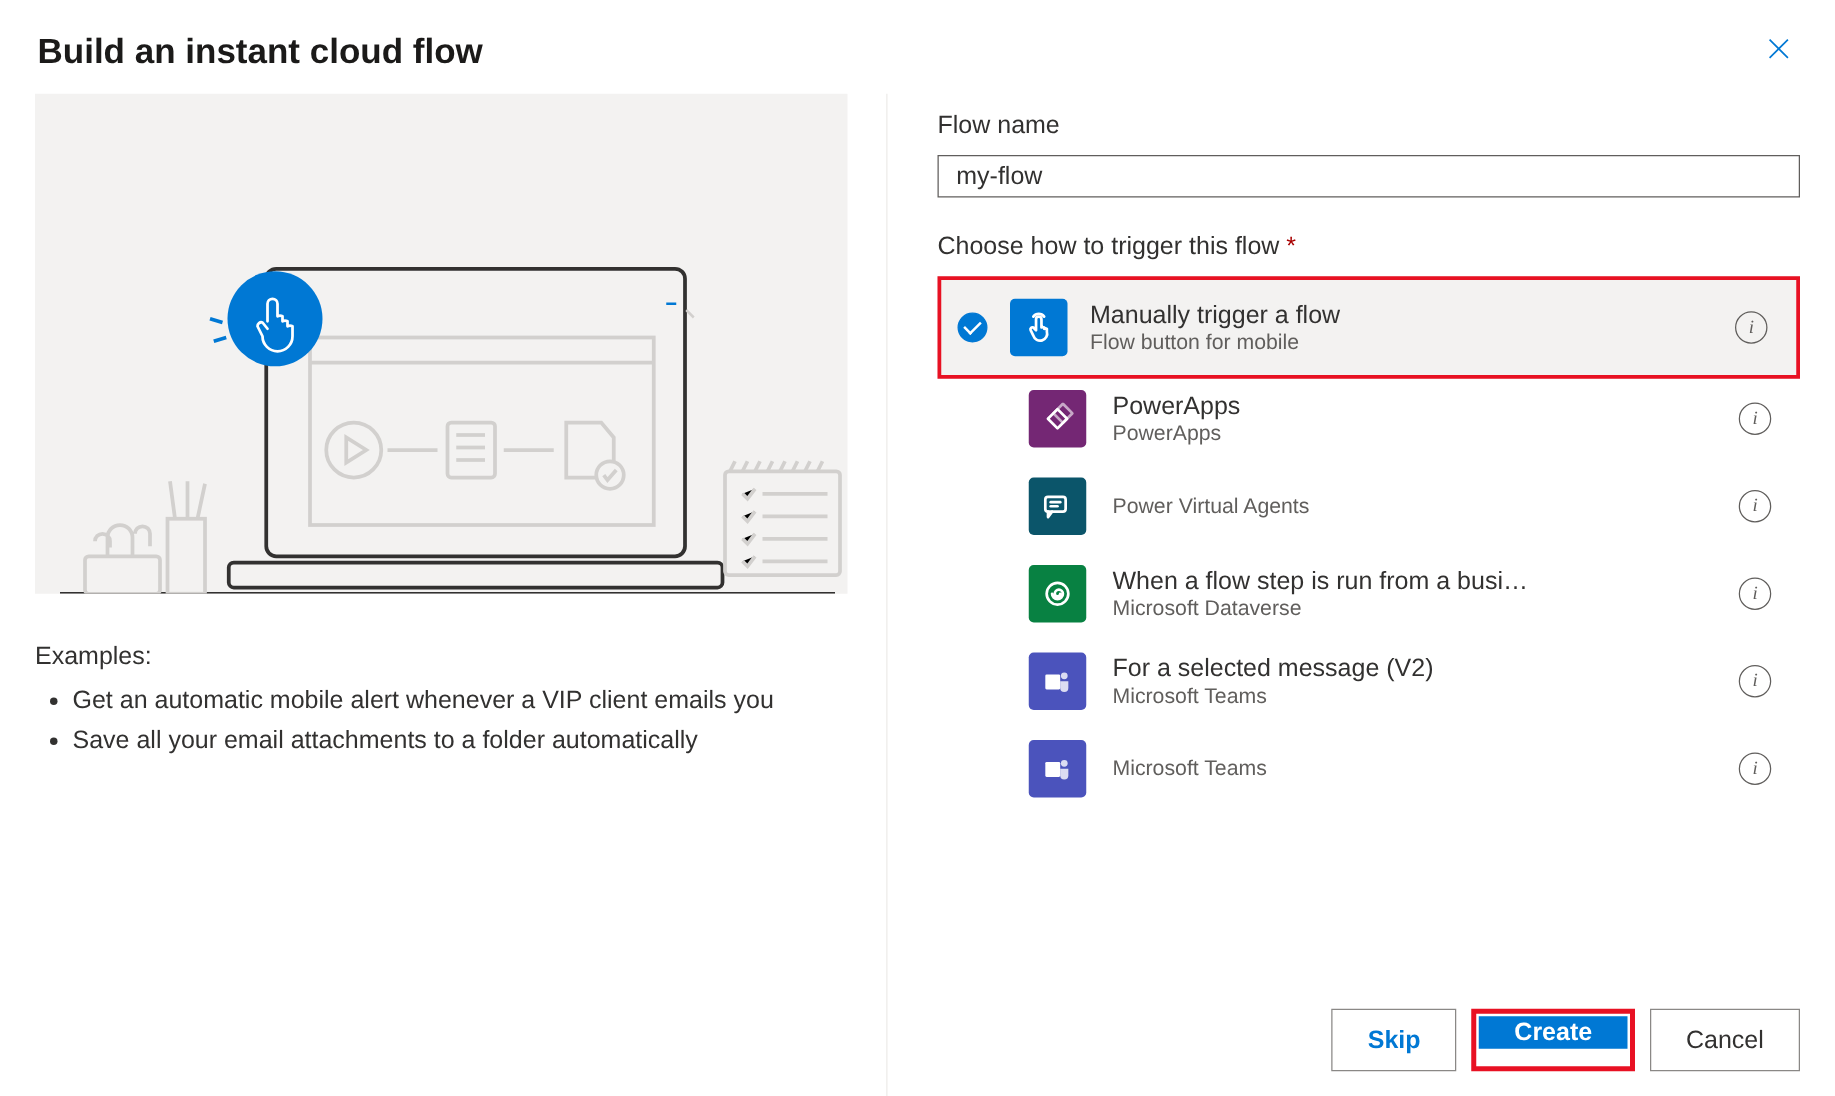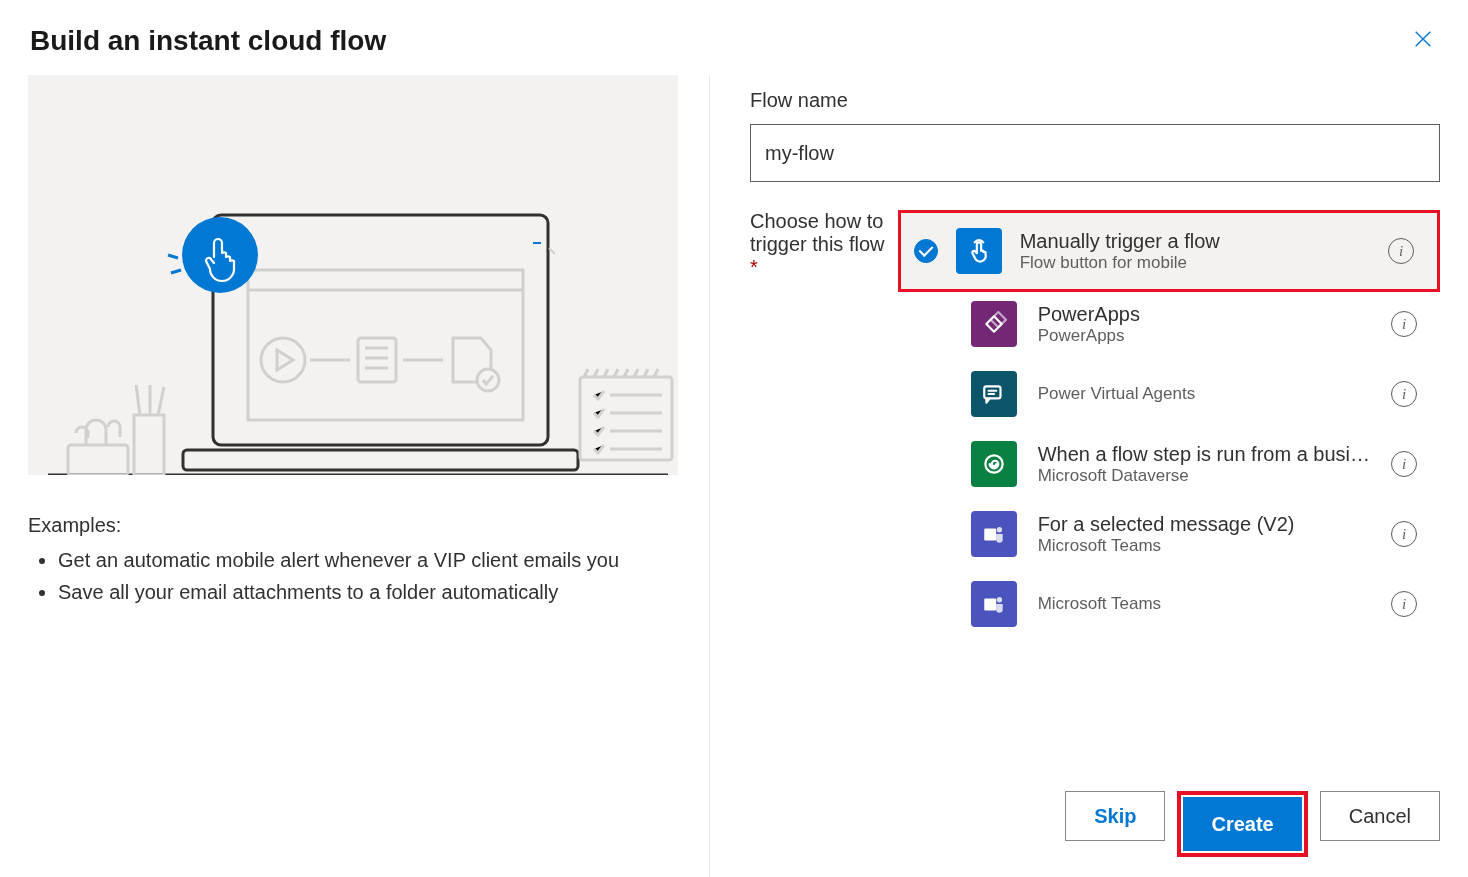--- a/index.html
+++ b/index.html
@@ -20,23 +20,23 @@
     .desc-block { padding-top: 36px; max-width: 640px; }
     .desc-text { font-size: 20px; line-height: 1.4; color: #323130; margin-bottom: 30px; }
     .examples-label { font-size: 20px; line-height: 1.4; color: #323130; margin-bottom: 6px; }
     .examples-list { list-style: disc; padding-left: 30px; }
     .examples-list li { font-size: 20px; line-height: 1.5; color: #323130; margin-bottom: 2px; }
     
     .right { flex: 1; padding: 14px 28px 0 40px; display: flex; flex-direction: column; }
     .form-group { margin-bottom: 28px; }
     .label { font-size: 20px; color: #323130; margin-bottom: 12px; display: block; }
     .req { color: #a80000; }
-    .text-input { width: 100%; height: 58px; border: 1px solid #605e5c; padding: 0 14px; font-size: 20px; color: #323130; background: #fff; }
-    
-    .trigger-section { flex: 1; min-height: 0; display: flex; }
+    .text-input { width: 100%; height: 34px; border: 1px solid #605e5c; padding: 0 14px; font-size: 20px; color: #323130; background: #fff; }
+    
+    .trigger-section { flex: 1; min-height: 0; display: flex; flex-direction: column; }
     .trigger-list { border: 3px solid transparent; }
     .trigger-item { display: flex; align-items: center; padding: 12px 20px 12px 10px; cursor: pointer; gap: 18px; }
     .trigger-item.selected { background: #f3f2f1; border: 3px solid #e81123; margin: -3px; padding: 15px 23px 15px 13px; position: relative; z-index: 1; }
     .trigger-item:not(.selected) { padding-left: 70px; gap: 21px; }
     
     .radio { width: 24px; height: 24px; border-radius: 50%; border: 1px solid #605e5c; flex-shrink: 0; position: relative; }
     .radio.checked { background: #0078d4; border-color: #0078d4; }
     .radio.checked::after { content: ''; position: absolute; left: 7px; top: 3px; width: 6px; height: 11px; border: solid #fff; border-width: 0 2.5px 2.5px 0; transform: rotate(45deg); }
     
     .trig-icon { width: 46px; height: 46px; border-radius: 4px; flex-shrink: 0; display: flex; align-items: center; justify-content: center; }
@@ -46,21 +46,21 @@
     .trig-name { font-size: 20px; color: #323130; white-space: nowrap; overflow: hidden; text-overflow: ellipsis; }
     .trig-sub { font-size: 17px; color: #605e5c; }
     
     .info-btn { width: 26px; height: 26px; border: 1.5px solid #605e5c; border-radius: 50%; background: none; cursor: pointer; flex-shrink: 0; display: flex; align-items: center; justify-content: center; font-size: 15px; color: #605e5c; font-style: italic; font-family: serif; }
     
     .footer { display: flex; justify-content: flex-end; gap: 12px; padding: 12px 0 20px 0; }
     .btn { height: 50px; padding: 0 28px; font-size: 20px; border: 1px solid #8a8886; background: #fff; color: #323130; cursor: pointer; }
     .btn-skip { color: #0078d4; font-weight: 600; }
     .btn-primary { background: #0078d4; color: #fff; border-color: #0078d4; font-weight: 600; }
     .btn-hl { border: 4px solid #e81123; padding: 2px; display: inline-flex; }
-    .btn-hl .btn { border: none; height: 54px; }
+    .btn-hl .btn { border: none; height: 26px; }
   </style>
 </head>
 <body>
 
 <div class="dialog">
   <div class="header">
     <h1 class="title">Build an instant cloud flow</h1>
     <button class="close-btn">
       <svg viewBox="0 0 24 24" fill="none" stroke="#0078d4" stroke-width="1.5">
           <line x1="4" y1="4" x2="20" y2="20"></line>

